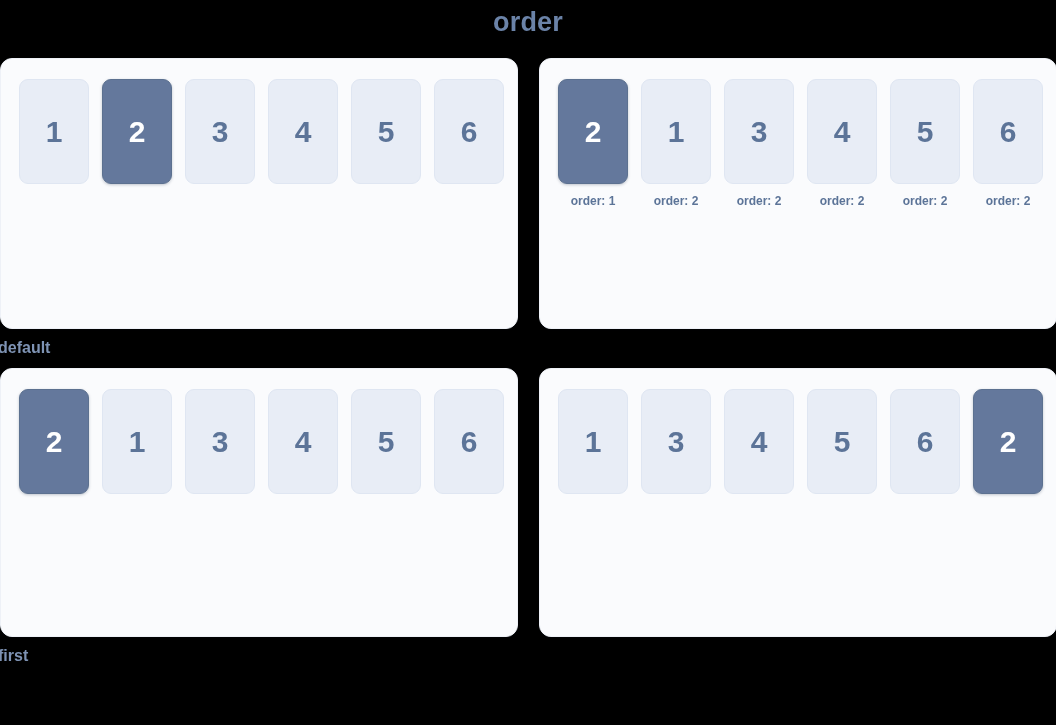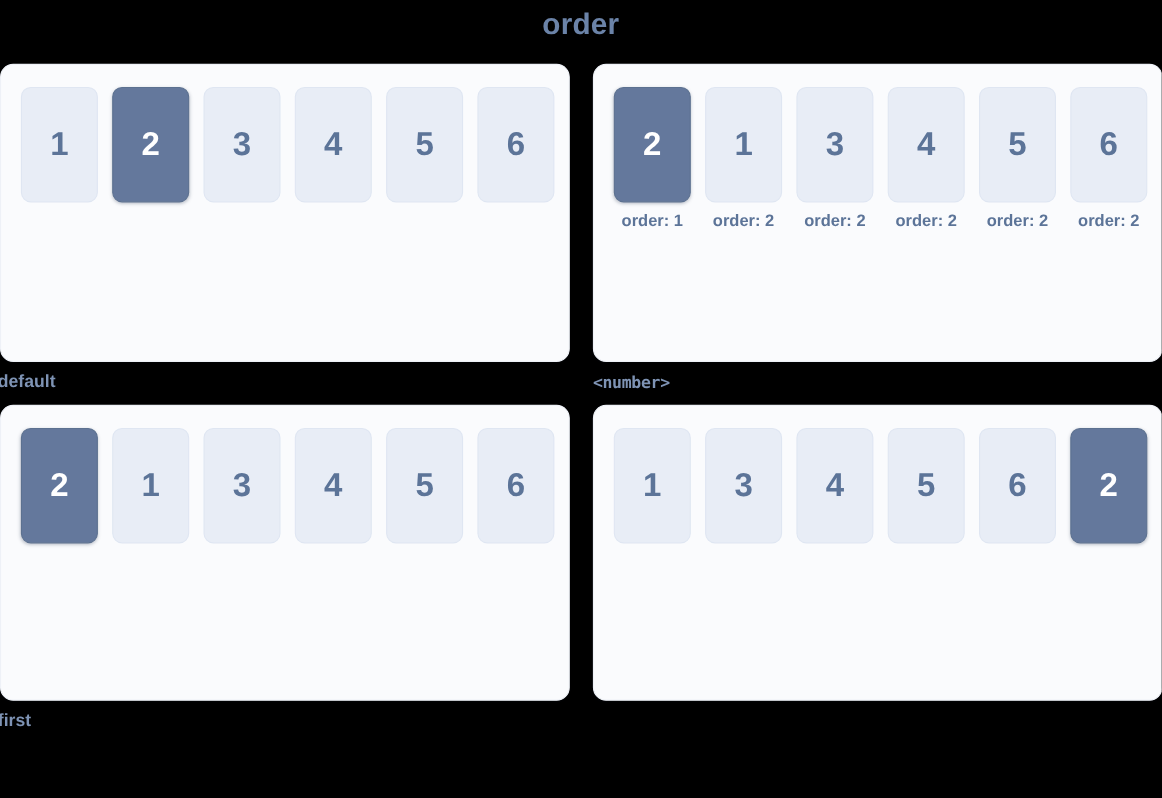--- a/index.html
+++ b/index.html
@@ -91,21 +91,21 @@
 
   .item-box.highlight {
     background: #64789c;
     border-color: #5c7190;
     color: #ffffff;
     box-shadow: 0 1px 3px rgba(20,35,65,0.25);
   }
 
   .item-note {
     margin-top: 9px;
-    font-size: 15px;
+    font-size: 12px;
     font-weight: bold;
     color: #5c7498;
     white-space: nowrap;
     line-height: 16px;
   }
 
   .panel-label {
     margin-top: 9px;
     font-size: 16px;
     font-weight: bold;
@@ -176,21 +176,20 @@
           <div class="item-wrap">
             <div class="item-box">5</div>
             <div class="item-note">order: 2</div>
           </div>
           <div class="item-wrap">
             <div class="item-box">6</div>
             <div class="item-note">order: 2</div>
           </div>
         </div>
     </div>
-    <div class="panel-label mono">&lt;number&gt;</div>
   </div>
 
   <div class="demo-cell col-left row-bottom">
     <div class="panel tall">
       <div class="panel-row">
           <div class="item-wrap">
             <div class="item-box highlight">2</div>
           </div>
           <div class="item-wrap">
             <div class="item-box">1</div>

